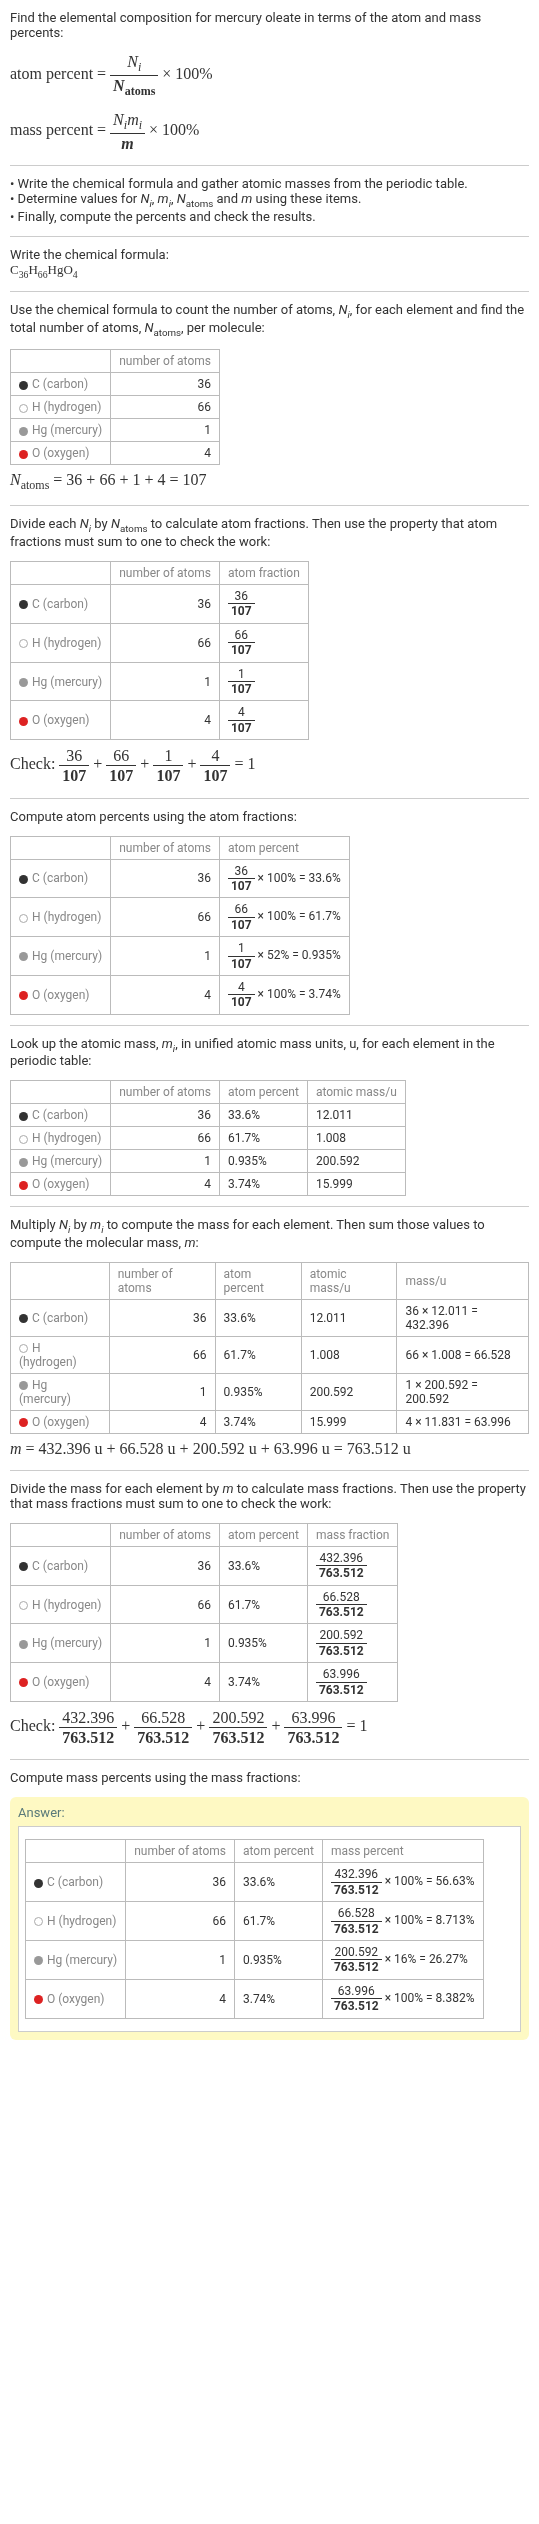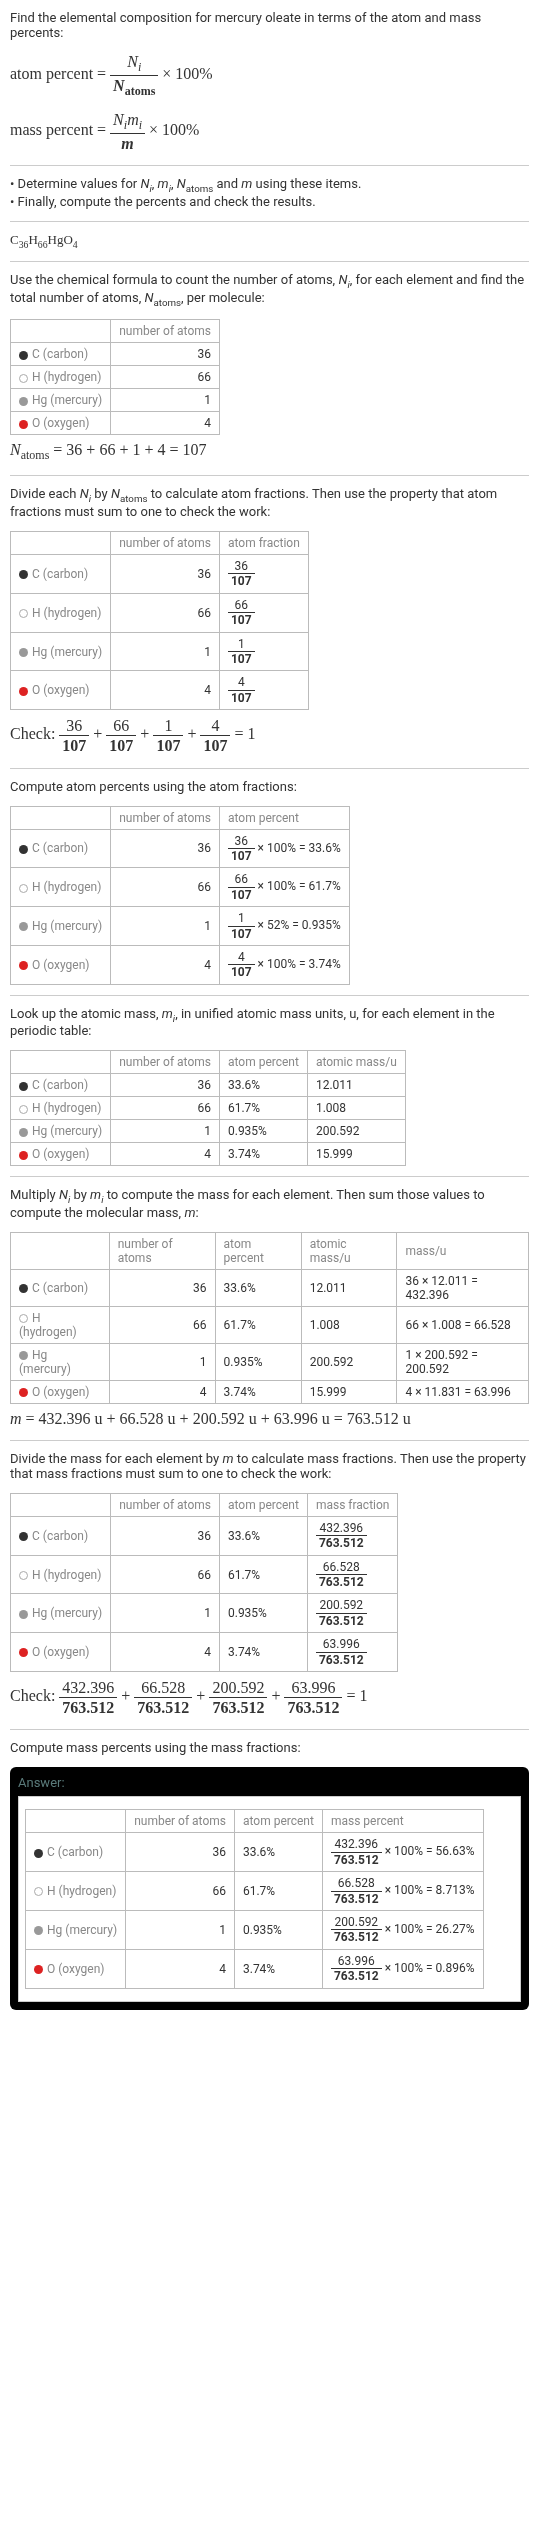--- a/index.html
+++ b/index.html
@@ -71,21 +71,21 @@
   vertical-align: middle;
 }
 .dot-c { background: #333; }
 .dot-h { background: #fff; border: 1px solid #aaa; width:7px; height:7px; }
 .dot-hg { background: #999; }
 .dot-o { background: #d22; }
 .gray {
   color: #888;
 }
 .answer-box {
-  background: #000000;
+  background: #fef9c3;
   border-radius: 6px;
   padding: 8px;
   margin-top: 6px;
 }
 .answer-label {
   color: #5a7a7a;
   font-size: 13px;
   margin-bottom: 6px;
 }
 .answer-inner {
@@ -116,29 +116,31 @@
   <span class="frac">
     <span class="num"><i>N</i><sub><i>i</i></sub><i>m</i><sub><i>i</i></sub></span>
     <span class="den"><i>m</i></span>
   </span>
   <span> × 100%</span>
 </div>
 
 <hr>
 
 <div class="section">
+  <div>• Write the chemical formula and gather atomic masses from the periodic table.</div>
   <div>
     <span>• Determine values for </span><i>N</i><sub><i>i</i></sub><span>, </span><i>m</i><sub><i>i</i></sub><span>, </span><i>N</i><sub>atoms</sub><span> and </span><i>m</i><span> using these items.</span>
   </div>
   <div>• Finally, compute the percents and check the results.</div>
 </div>
 
 <hr>
 
 <div class="section">
+  <div>Write the chemical formula:</div>
   <div class="chem">
     <span>C</span><sub>36</sub><span>H</span><sub>66</sub><span>Hg</span><span>O</span><sub>4</sub>
   </div>
 </div>
 
 <hr>
 
 <div class="section">
   <span>Use the chemical formula to count the number of atoms, </span><i>N</i><sub><i>i</i></sub><span>, for each element and find the total number of atoms, </span><i>N</i><sub>atoms</sub><span>, per molecule:</span>
 </div>
@@ -416,24 +418,24 @@
       <tr>
             <td class="gray"><span class="dot dot-h"></span><span>H (hydrogen)</span></td>
             <td class="right">66</td>
             <td>61.7%</td>
             <td><span class="frac"><span class="num">66.528</span><span class="den">763.512</span></span><span> × 100% = 8.713%</span></td>
           </tr>
       <tr>
             <td class="gray"><span class="dot dot-hg"></span><span>Hg (mercury)</span></td>
             <td class="right">1</td>
             <td>0.935%</td>
-            <td><span class="frac"><span class="num">200.592</span><span class="den">763.512</span></span><span> × 100% = 26.27%</span></td>
+            <td><span class="frac"><span class="num">200.592</span><span class="den">763.512</span></span><span> × 16% = 26.27%</span></td>
           </tr>
       <tr>
             <td class="gray"><span class="dot dot-o"></span><span>O (oxygen)</span></td>
             <td class="right">4</td>
             <td>3.74%</td>
-            <td><span class="frac"><span class="num">63.996</span><span class="den">763.512</span></span><span> × 100% = 0.896%</span></td>
+            <td><span class="frac"><span class="num">63.996</span><span class="den">763.512</span></span><span> × 100% = 8.382%</span></td>
           </tr>
     </tbody>
       </table>
   </div>
 </div>
 
 </body></html>

